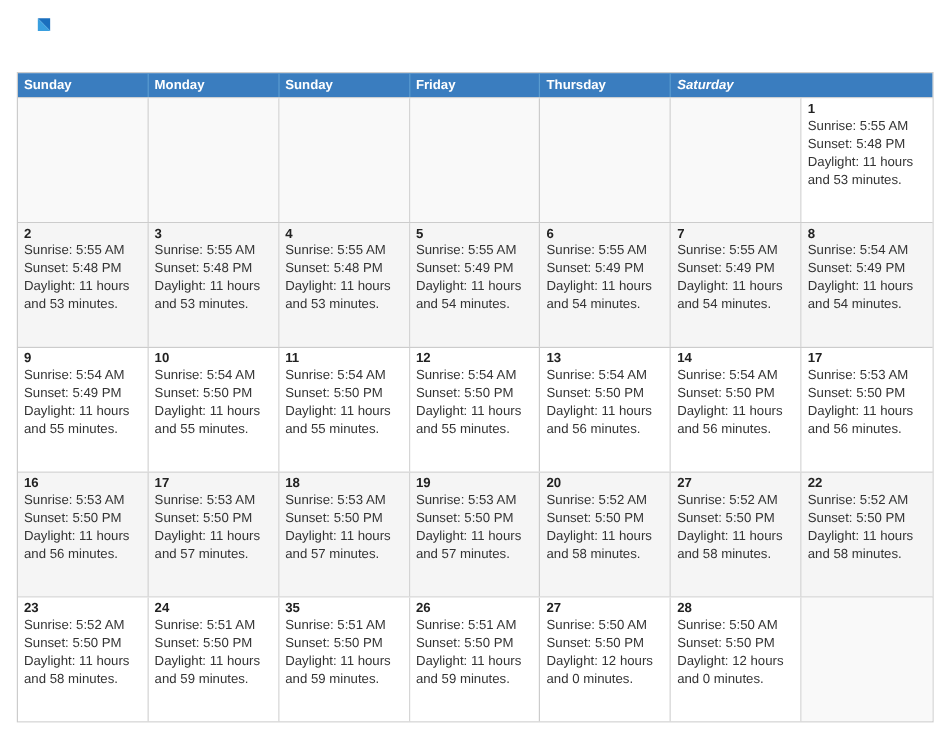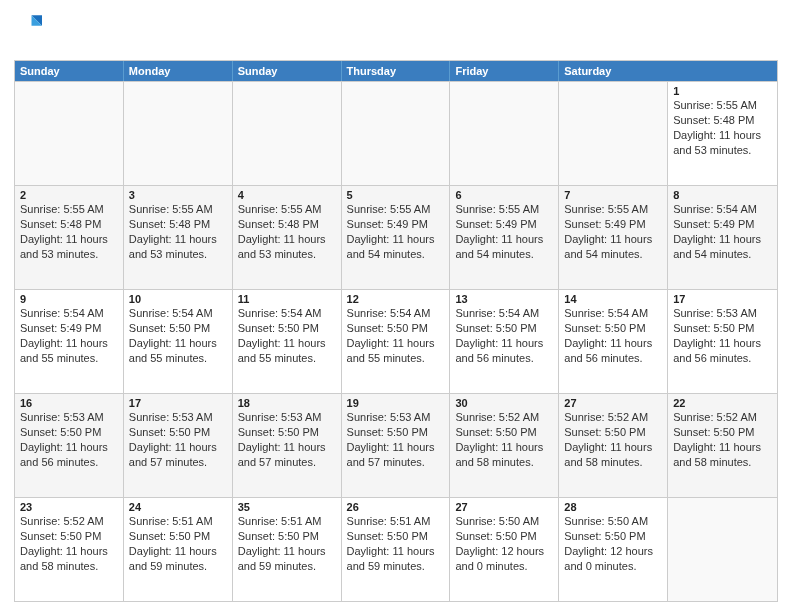--- a/index.html
+++ b/index.html
@@ -66,21 +66,21 @@
       grid-template-columns: repeat(7, 1fr);
       background: #3a7dbf;
     }
     .cal-header-cell {
       color: #fff;
       font-size: 11px;
       font-weight: bold;
       padding: 4px 5px;
       border-right: 1px solid #5a9cd0;
     }
-    .cal-header-cell:last-child { border-right: none; }
+    .cal-header-cell:last-child { border-right: none; font-style: italic; }
     .cal-body {
       flex: 1;
       display: flex;
       flex-direction: column;
     }
     .cal-row {
       display: grid;
       grid-template-columns: repeat(7, 1fr);
       flex: 1;
       border-top: 1px solid #ccc;
@@ -130,22 +130,22 @@
       <div class="month-title"></div>
       <div class="subtitle"></div>
     </div>
   </div>
 
   <div class="calendar">
     <div class="cal-header">
     <div class="cal-header-cell">Sunday</div>
         <div class="cal-header-cell">Monday</div>
         <div class="cal-header-cell">Sunday</div>
+        <div class="cal-header-cell">Friday</div>
         <div class="cal-header-cell">Thursday</div>
-        <div class="cal-header-cell">Friday</div>
         <div class="cal-header-cell">Saturday</div>
       </div>
     <div class="cal-body">
     <div class="cal-row">
           <div class="cal-cell empty-cell"></div>
           <div class="cal-cell empty-cell"></div>
           <div class="cal-cell empty-cell"></div>
           <div class="cal-cell empty-cell"></div>
           <div class="cal-cell empty-cell"></div>
           <div class="cal-cell empty-cell"></div>
@@ -282,21 +282,21 @@
 and 57 minutes.</div>
           </div>
           <div class="cal-cell alt-bg">
             <span class="day-num">19</span>
             <div class="cell-text" style="white-space: pre-line;">Sunrise: 5:53 AM
 Sunset: 5:50 PM
 Daylight: 11 hours
 and 57 minutes.</div>
           </div>
           <div class="cal-cell alt-bg">
-            <span class="day-num">30</span>
+            <span class="day-num">20</span>
             <div class="cell-text" style="white-space: pre-line;">Sunrise: 5:52 AM
 Sunset: 5:50 PM
 Daylight: 11 hours
 and 58 minutes.</div>
           </div>
           <div class="cal-cell alt-bg">
             <span class="day-num">27</span>
             <div class="cell-text" style="white-space: pre-line;">Sunrise: 5:52 AM
 Sunset: 5:50 PM
 Daylight: 11 hours

